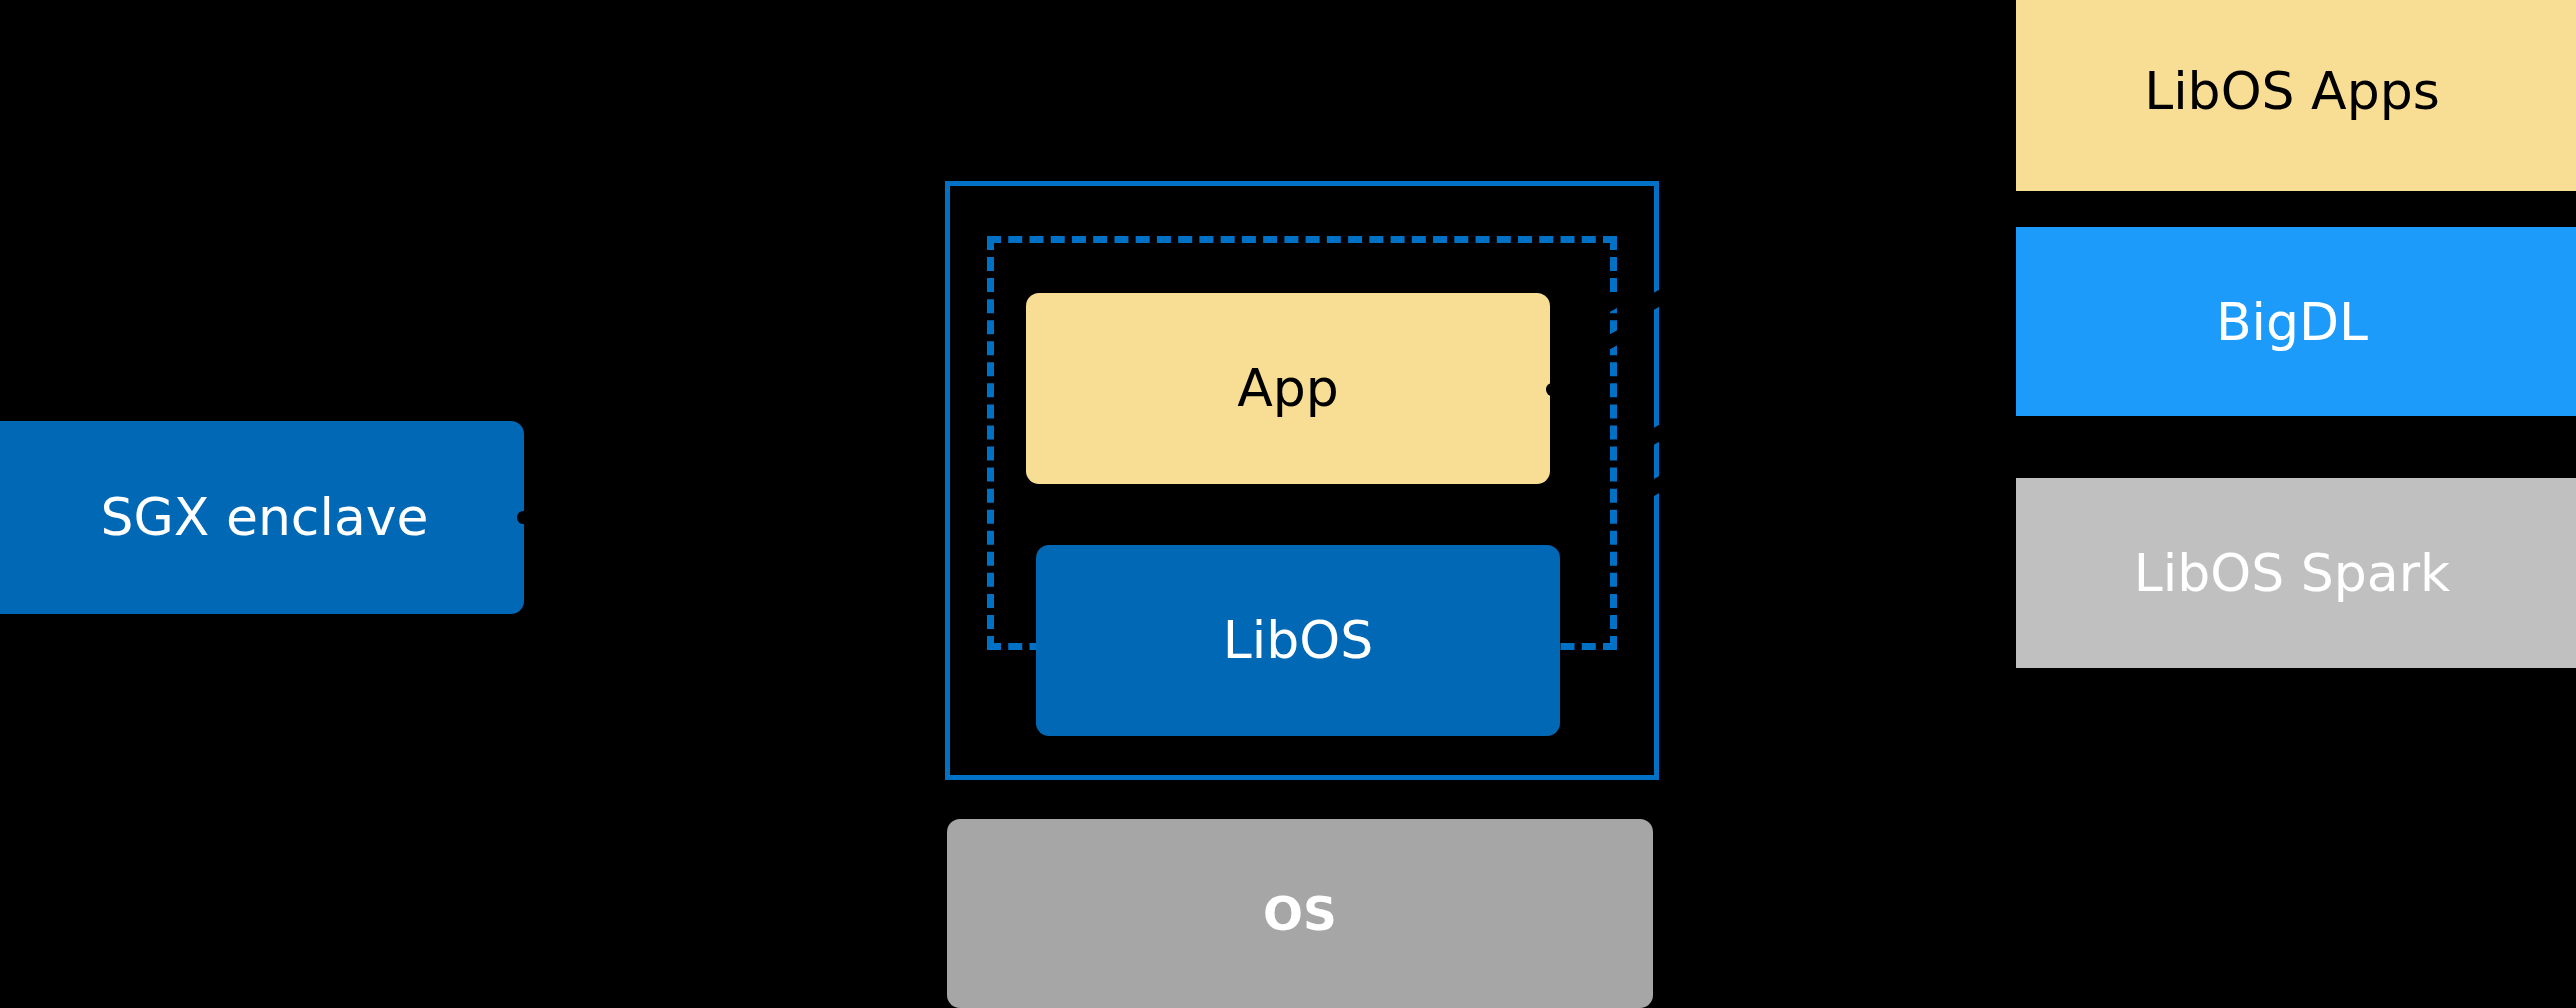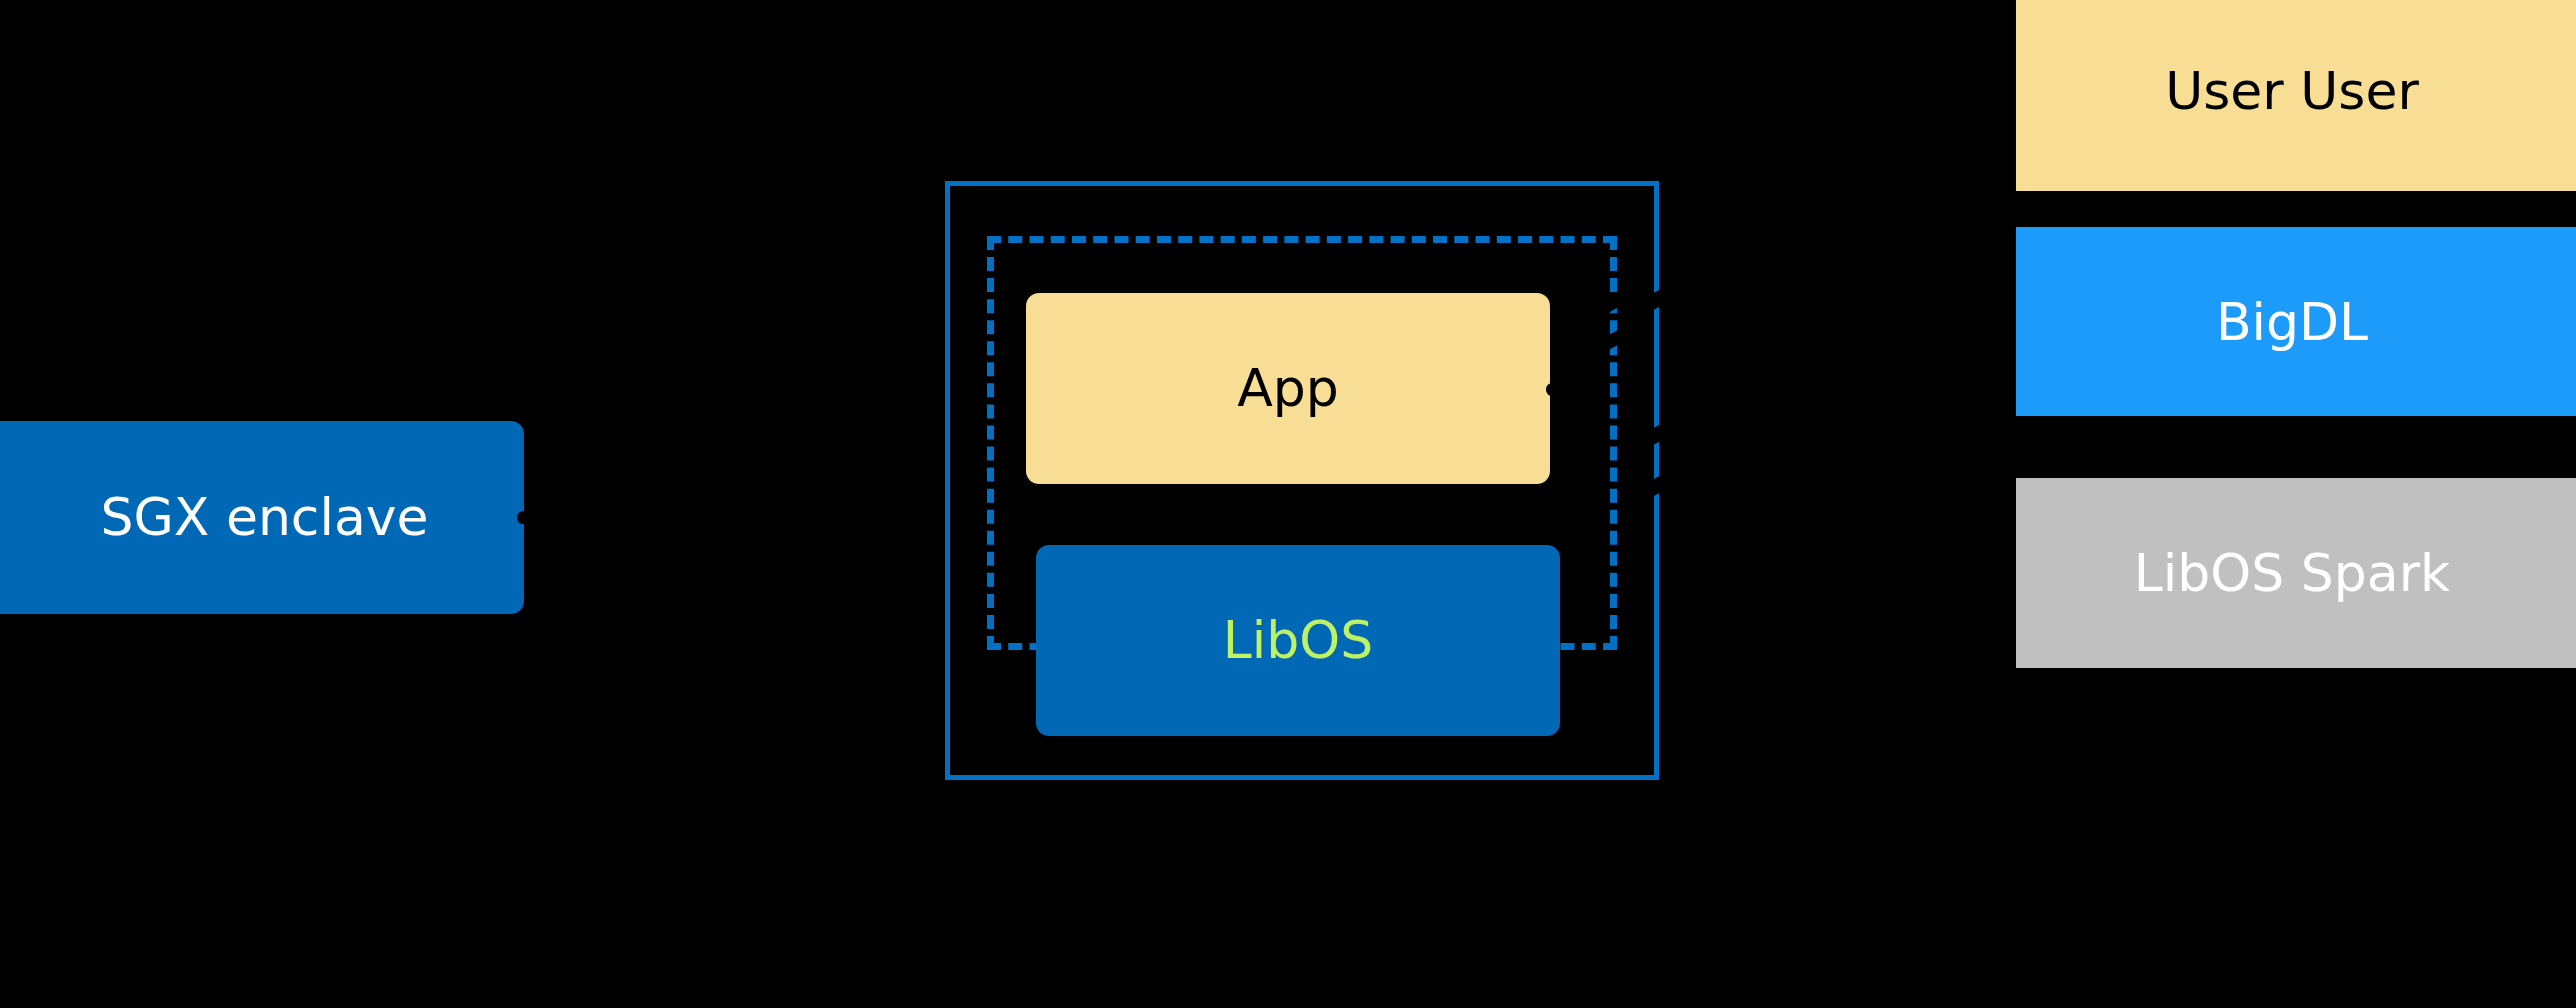--- a/index.html
+++ b/index.html
@@ -92,21 +92,21 @@
     color: #000000;
     font-size: 52px;
   }
 
   #libos-box {
     left: 1036px;
     top: 545px;
     width: 524px;
     height: 191px;
     background: #0068b5;
-    color: #bef264;
+    color: #ffffff;
     font-size: 52px;
   }
 
   #os-box {
     left: 947px;
     top: 819px;
     width: 706px;
     height: 189px;
     background: #a6a6a6;
     color: #ffffff;
@@ -184,23 +184,26 @@
   <div class="box" id="app-box">
     <span class="lbl">App</span>
   </div>
 
   <div style="position:absolute;left:1546px;top:383px;width:12.6px;height:12.6px;border-radius:50%;background:#000000;"></div>
 
   <div class="box" id="libos-box">
     <span class="lbl">LibOS</span>
   </div>
 
+  <div class="box" id="os-box">
+    <span class="lbl">OS</span>
+  </div>
 
   <div class="stack-box" id="user-apps-box">
-    <span class="lbl">User User</span>
+    <span class="lbl">LibOS Apps</span>
   </div>
 
   <div class="stack-box" id="bigdl-box">
     <span class="lbl">BigDL</span>
   </div>
 
   <div class="stack-box" id="apache-spark-box">
     <span class="lbl">LibOS Spark</span>
   </div>
 

